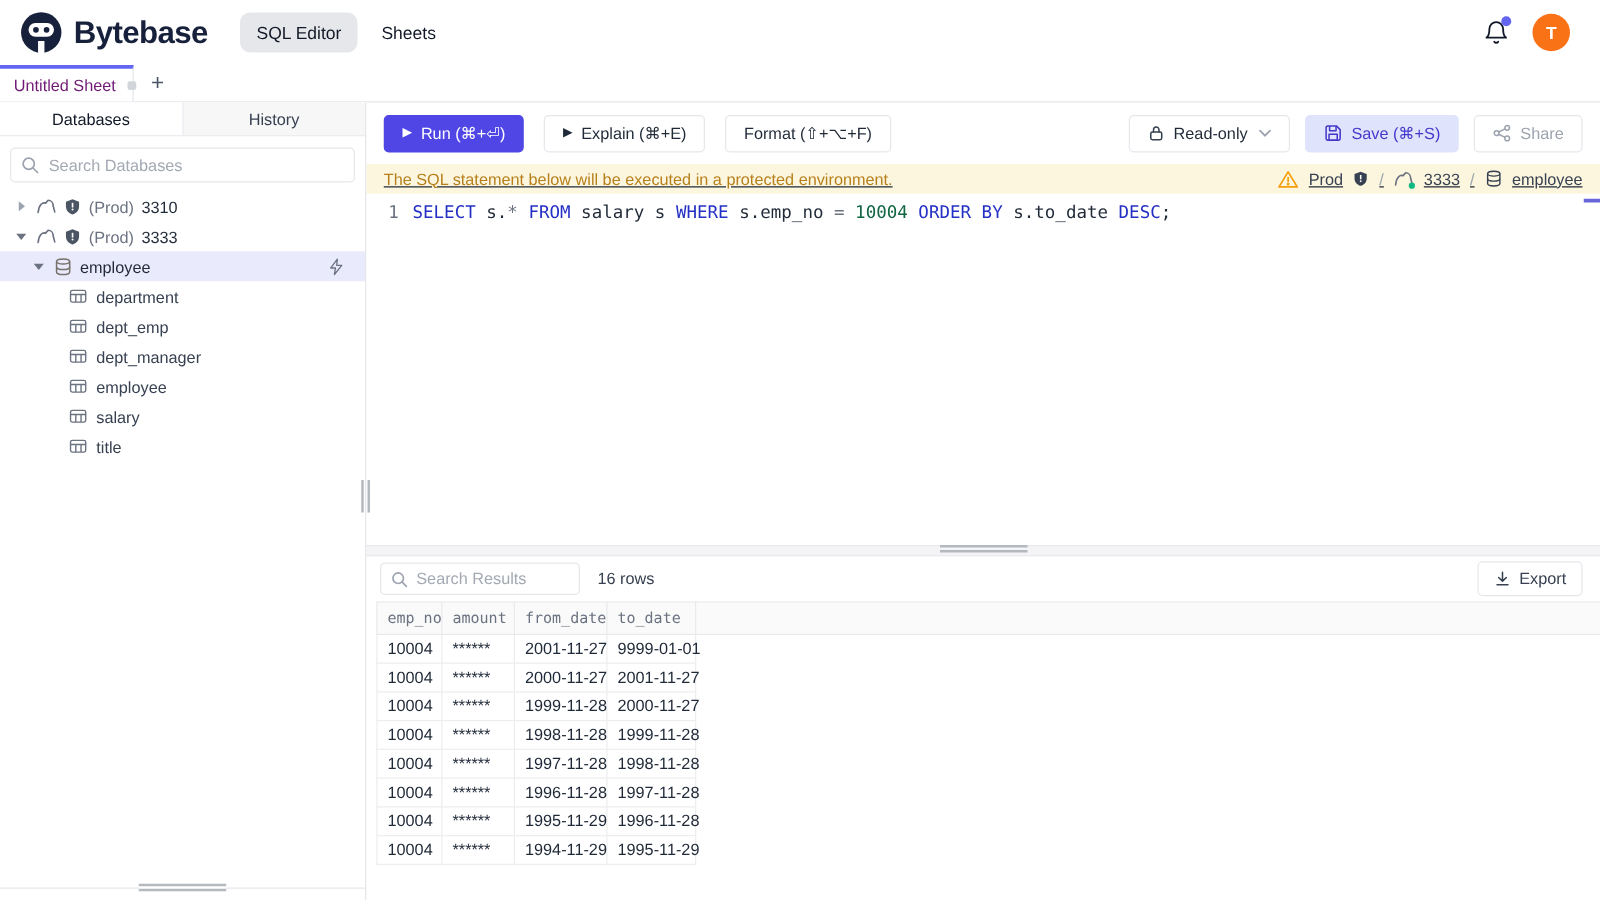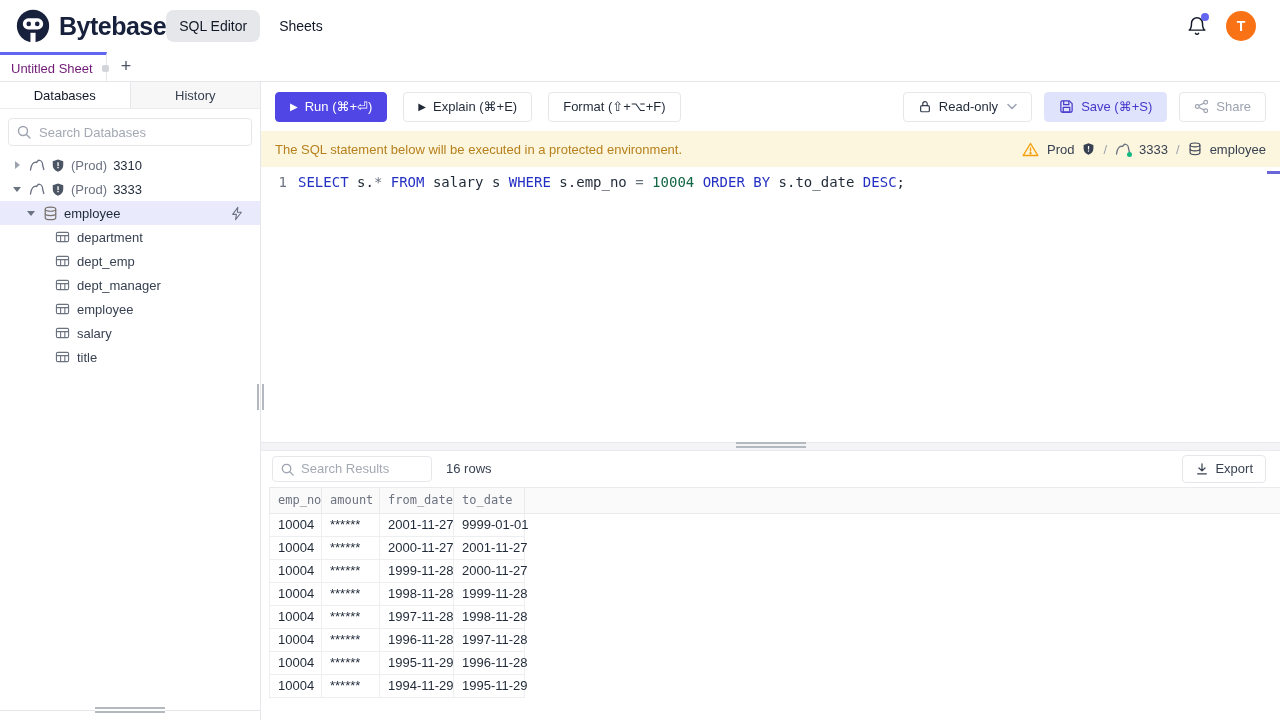--- a/index.html
+++ b/index.html
@@ -4,21 +4,21 @@
 <style>
   * { margin:0; padding:0; box-sizing:border-box; }
   html,body { background:#fff; }
   .screen { position:relative; width:1280px; height:720px; background:#fff; overflow:hidden;
             font-family:"Liberation Sans", sans-serif; color:#1f2937; }
 
   
   .app-header { height:52px; display:flex; align-items:center; padding:0 16px; background:#fff; }
   .brand { display:flex; align-items:center; gap:9px; }
   .brand-name { font-size:25px; font-weight:800; letter-spacing:-0.5px; color:#18213c; }
-  .top-nav { display:flex; align-items:center; gap:6px; }
+  .top-nav { display:flex; align-items:center; gap:6px; margin-left:26px; }
   .nav-chip { font-size:14px; font-weight:500; color:#111827; padding:8px 13px; border:none; cursor:pointer;
               background:transparent; border-radius:8px; font-family:inherit; }
   .nav-chip.active { background:#e6e7ea; }
   .header-right { margin-left:auto; display:flex; align-items:center; gap:18px; padding-right:8px; }
   .bell-wrap { position:relative; width:22px; height:22px; }
   .notif-dot { position:absolute; top:-2px; right:-1px; width:8px; height:8px; border-radius:50%; background:#6366f1; }
   .avatar { width:30px; height:30px; border-radius:50%; background:#f97316; color:#fff; display:flex;
             align-items:center; justify-content:center; font-size:14px; font-weight:600; }
 
   
@@ -27,21 +27,21 @@
                border-top:3px solid #6366f1; border-right:1px solid #e5e7eb; cursor:pointer; }
   .sheet-tab-label { font-size:13px; color:#701a75; white-space:nowrap; }
   .unsaved-dot { width:7px; height:7px; border-radius:2px; background:#d2d5da; flex:none; }
   .tab-add { width:38px; border:none; background:transparent; font-size:18px; color:#4b5563; cursor:pointer;
              display:flex; align-items:center; justify-content:center; font-family:inherit; }
 
   
   .content { display:flex; height:638px; }
 
   
-  .sidebar { width:261px; flex:none; border-right:1px solid #e5e7eb; position:relative; background:#fff; }
+  .sidebar { width:293px; flex:none; border-right:1px solid #e5e7eb; position:relative; background:#fff; }
   .side-tabs { height:27px; display:flex; border-bottom:1px solid #ececef; font-size:13px; }
   .stab { flex:1; display:flex; align-items:center; justify-content:center; background:#f7f7f8; color:#374151; cursor:pointer; }
   .stab.active { background:#fff; border-right:1px solid #e5e7eb; color:#111827; font-weight:500; }
   .search-wrap { margin:9px 8px 7px 8px; position:relative; }
   .search-wrap svg { position:absolute; left:8px; top:6px; }
   .search-input { width:100%; height:28px; border:1px solid #e5e7eb; border-radius:4px; padding:0 8px 0 30px;
                   font-size:13px; font-family:inherit; color:#1f2937; outline:none; }
   .search-input::placeholder { color:#a3a9b3; }
 
   .tree { font-size:13px; }
@@ -73,21 +73,21 @@
   .toolbar-right { margin-left:auto; display:flex; gap:12px; }
   .btn { height:30px; display:inline-flex; align-items:center; gap:7px; padding:0 14px; border-radius:4px;
          border:1px solid #e5e7eb; background:#fff; color:#1f2937; font-size:13px; font-weight:500;
          font-family:inherit; cursor:pointer; white-space:nowrap; }
   .btn-run { background:#4f46e5; border-color:#4f46e5; color:#fff; }
   .btn-save { background:#e0e3fc; border-color:#e0e3fc; color:#4338ca; }
   .btn-share { color:#9ca3af; }
   .play { font-size:10px; line-height:1; }
   .chev { margin-left:2px; display:flex; }
 
-  .banner { height:36px; background:#fdf6df; display:flex; align-items:center; padding:0 14px; font-size:13px; }
+  .banner { height:24px; background:#fdf6df; display:flex; align-items:center; padding:0 14px; font-size:13px;text-decoration:underline; }
   .banner-msg { color:#b7801c; }
   .banner-right { margin-left:auto; display:flex; align-items:center; gap:8px; color:#374151; font-weight:500; }
   .sep { color:#9ca3af; font-weight:400; }
   .mysql-wrap { position:relative; display:flex; }
   .green-dot { position:absolute; right:-1px; bottom:-1px; width:5px; height:5px; border-radius:50%; background:#10b981; }
 
   .editor { flex:1; position:relative; padding-top:5px; font-family:"DejaVu Sans Mono", monospace; font-size:14px; }
   .code-line { display:flex; line-height:21px; }
   .gutter { width:37px; flex:none; text-align:right; padding-right:11px; color:#6b7280; }
   .code { white-space:pre; color:#1f2937; }

